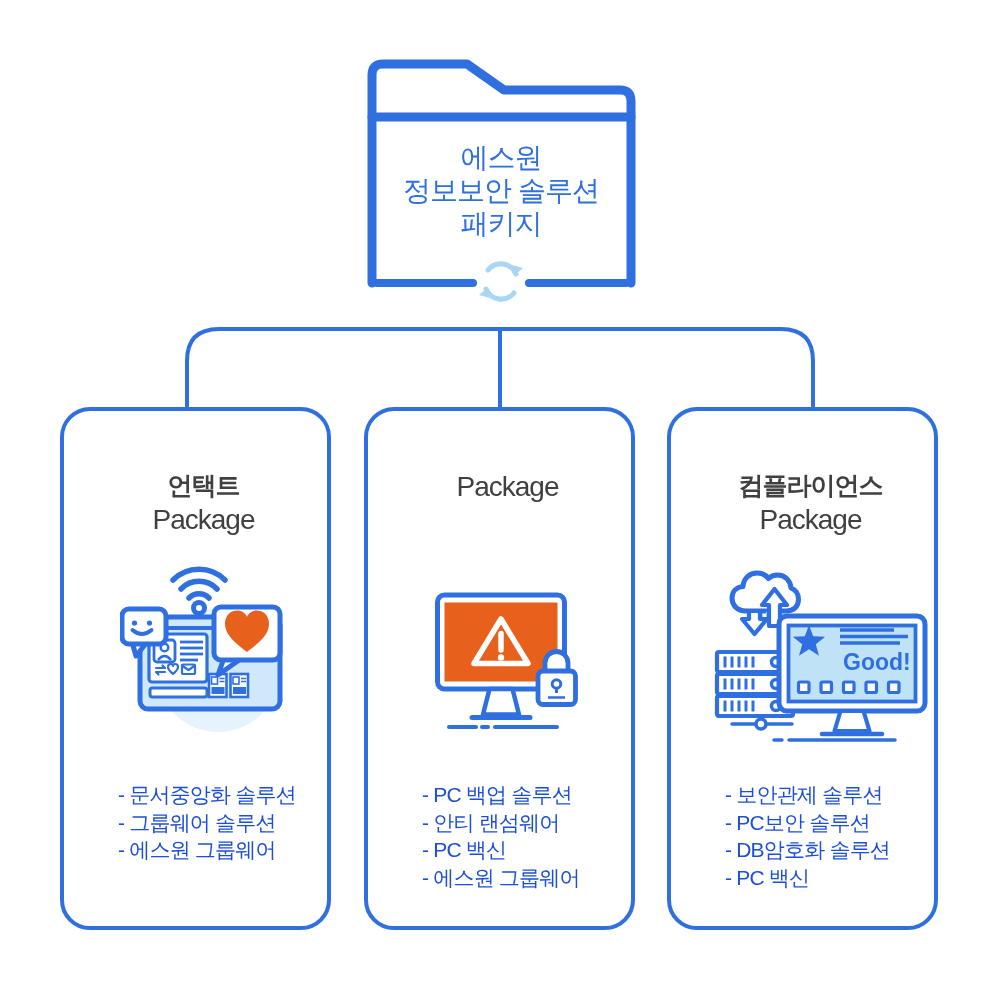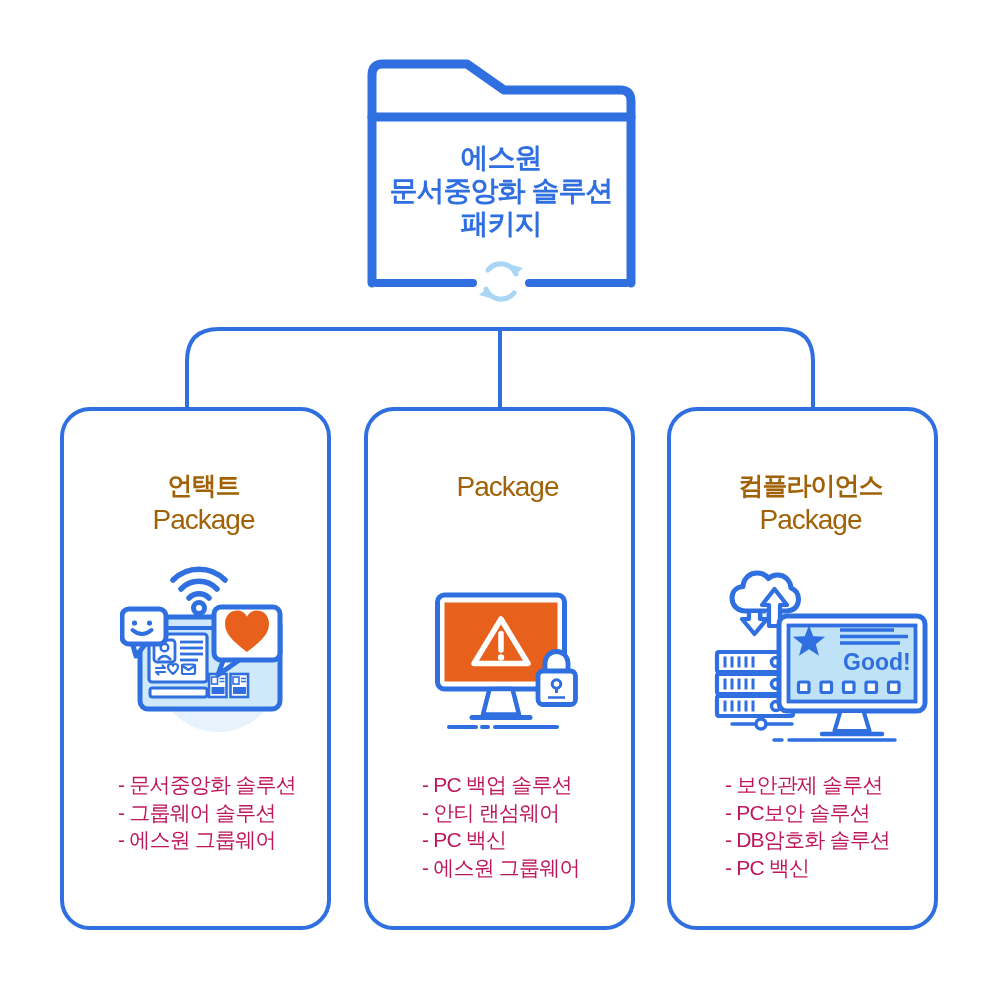--- a/index.html
+++ b/index.html
@@ -3,40 +3,40 @@
 <meta charset="utf-8">
 <style>
   html,body{margin:0;padding:0;background:#ffffff;}
   .stage{
     position:relative;width:1000px;height:1000px;background:#ffffff;overflow:hidden;
     font-family:"Liberation Sans","DejaVu Sans",sans-serif;
   }
   .layer{position:absolute;left:0;top:0;}
   .folder-title{
     position:absolute;left:370px;top:141px;width:262px;
-    text-align:center;color:#2f6fe0;font-size:28px;font-weight:700;
+    text-align:center;color:#2f6fe0;font-size:28px;font-weight:400;
     line-height:33px;letter-spacing:-1px;
   }
   .package-card{
     position:absolute;top:407px;width:263px;height:515px;
     background:#ffffff;border:4px solid #2f6fe0;border-radius:30px;
   }
   .card-1{left:60px;}
   .card-2{left:364px;}
   .card-3{left:667px;}
-  .card-title{margin-top:58px;text-align:center;color:#a16207;letter-spacing:-1px;padding-left:16px;}
+  .card-title{margin-top:58px;text-align:center;color:#404040;letter-spacing:-1px;padding-left:16px;}
   .card-title-ko{font-size:25px;font-weight:700;line-height:33px;}
   .card-title-en{font-size:28px;font-weight:400;line-height:36px;}
   .card-icon{position:absolute;}
   .icon-untact{left:56px;top:151px;}
   .icon-ransom{left:67px;top:181px;}
   .icon-compliance{left:41px;top:156px;}
   .card-items{
-    position:absolute;left:54px;top:360px;
-    color:#be185d;font-size:21px;font-weight:500;line-height:27.5px;
+    position:absolute;left:54px;top:370px;
+    color:#1d4ed8;font-size:21px;font-weight:500;line-height:27.5px;
     letter-spacing:-0.8px;white-space:nowrap;
   }
   .good-text{font-family:"Liberation Sans","DejaVu Sans",sans-serif;font-size:23px;font-weight:700;}
 </style>
 </head>
 <body>
 
 <div class="stage">
 
   <svg class="layer" width="1000" height="1000" viewBox="0 0 1000 1000">
@@ -53,21 +53,21 @@
       <path d="M 486 289 l -7 6 l 11 3 z" fill="#a9d6f4" stroke="none"></path>
     </g>
     <g fill="none" stroke="#2f6fe0" stroke-width="4">
       <path d="M 187 409 L 187 361 Q 187 329 219 329 L 781 329 Q 813 329 813 361 L 813 409"></path>
       <path d="M 500 329 L 500 409"></path>
     </g>
   </svg>
 
   <div class="folder-title">
     <div>에스원</div>
-    <div>문서중앙화 솔루션</div>
+    <div>정보보안 솔루션</div>
     <div>패키지</div>
   </div>
 
   <div class="package-card card-1">
     <div class="card-title">
       <div class="card-title-ko">언택트</div>
       <div class="card-title-en">Package</div>
     </div>
     <svg class="card-icon icon-untact" width="180" height="170" viewBox="0 0 180 170">
       <circle cx="98" cy="108" r="62" fill="#e6f2fc"></circle>

